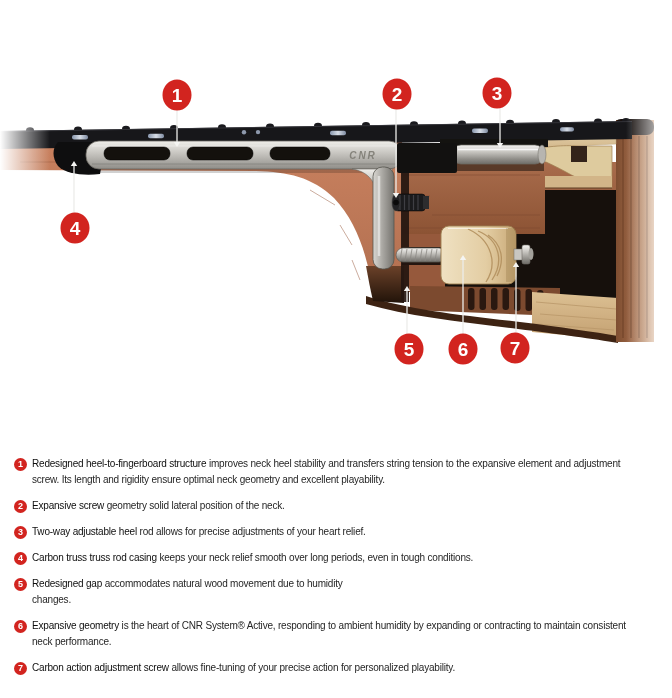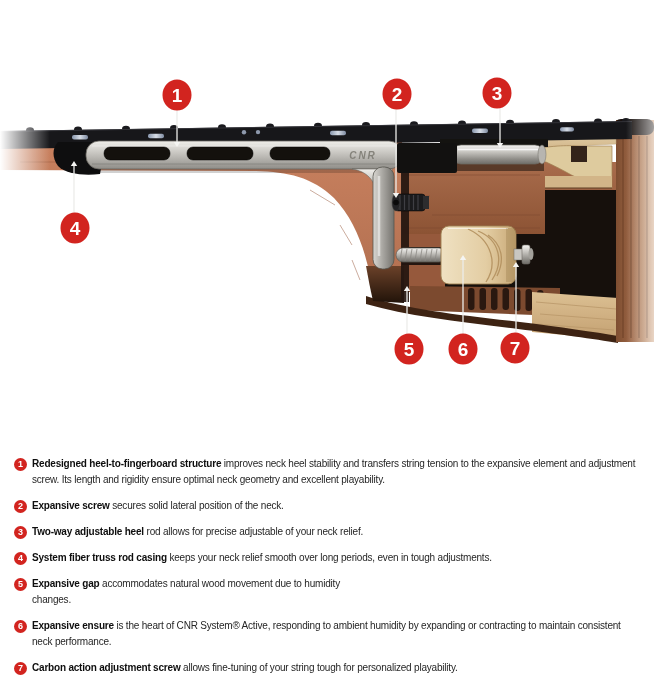--- a/index.html
+++ b/index.html
@@ -29,21 +29,21 @@
     position:relative; padding-left:18px; margin-bottom:10px;
     font-size:10px; line-height:16px; letter-spacing:-0.2px;
     color:#262626; max-width:622px;
   }
   .l-bullet {
     position:absolute; left:0; top:1.5px; width:13px; height:13px;
     border-radius:50%; background:var(--red); color:#fff;
     font-size:9px; font-weight:bold; line-height:13px; text-align:center;
     letter-spacing:0;
   }
-  .l-label { font-weight:bold; color:#0e0e0e; }
+  .l-label { font-weight:normal; color:#0e0e0e; }
   .l-text { white-space:pre-line; }
 </style>
 </head>
 <body>
 
 <main>
 
   <section class="stage">
     <svg width="672" height="430" viewBox="0 0 672 430" xmlns="http://www.w3.org/2000/svg">
       <defs>
@@ -298,49 +298,49 @@
     <div id="legend-items">
   <div class="l-item">
     <span class="l-bullet">1</span>
     <span class="l-label">Redesigned heel-to-fingerboard structure</span>
     <span class="l-text">improves neck heel stability and transfers string tension to the expansive element and adjustment screw. Its length and rigidity ensure optimal neck geometry and excellent playability.</span>
   </div>
 
   <div class="l-item">
     <span class="l-bullet">2</span>
     <span class="l-label">Expansive screw</span>
-    <span class="l-text">secures solid lateral position of the neck.</span>
+    <span class="l-text">geometry solid lateral position of the neck.</span>
   </div>
 
   <div class="l-item">
     <span class="l-bullet">3</span>
     <span class="l-label">Two-way adjustable heel</span>
-    <span class="l-text">rod allows for precise adjustable of your neck relief.</span>
+    <span class="l-text">rod allows for precise adjustments of your heart relief.</span>
   </div>
 
   <div class="l-item">
     <span class="l-bullet">4</span>
-    <span class="l-label">System fiber truss rod casing</span>
-    <span class="l-text">keeps your neck relief smooth over long periods, even in tough adjustments.</span>
+    <span class="l-label">Carbon truss truss rod casing</span>
+    <span class="l-text">keeps your neck relief smooth over long periods, even in tough conditions.</span>
   </div>
 
   <div class="l-item">
     <span class="l-bullet">5</span>
-    <span class="l-label">Expansive gap</span>
+    <span class="l-label">Redesigned gap</span>
     <span class="l-text">accommodates natural wood movement due to humidity
 changes.</span>
   </div>
 
   <div class="l-item">
     <span class="l-bullet">6</span>
-    <span class="l-label">Expansive ensure</span>
+    <span class="l-label">Expansive geometry</span>
     <span class="l-text">is the heart of CNR System® Active, responding to ambient humidity by expanding or contracting to maintain consistent neck performance.</span>
   </div>
 
   <div class="l-item">
     <span class="l-bullet">7</span>
     <span class="l-label">Carbon action adjustment screw</span>
-    <span class="l-text">allows fine-tuning of your string tough for personalized playability.</span>
+    <span class="l-text">allows fine-tuning of your precise action for personalized playability.</span>
   </div>
 </div>
   </section>
 
 </main>
 
 </body></html>

